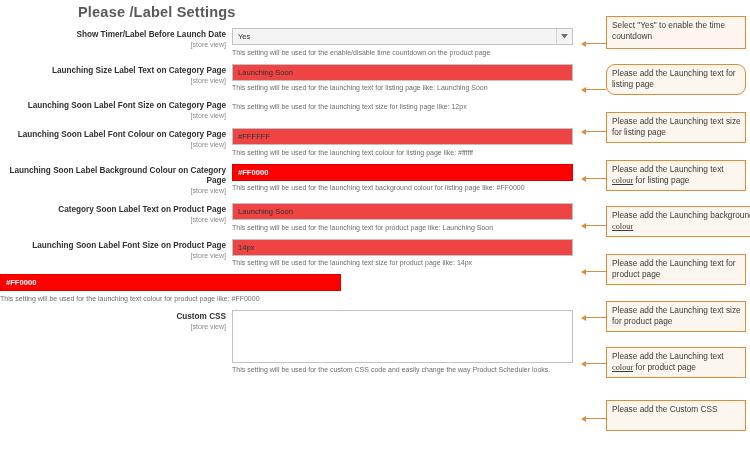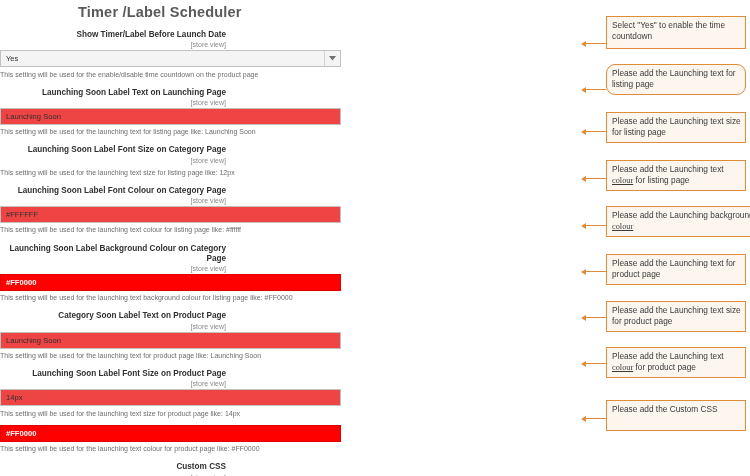--- a/index.html
+++ b/index.html
@@ -27,21 +27,20 @@
   .form {
     position: absolute;
     left: 0;
     top: 28px;
     width: 750px;
   }
   .row {
     position: relative;
     display: flex;
     align-items: flex-start;
-    flex-direction: column;
   }
   .label-col {
     width: 232px;
     text-align: right;
     padding-right: 6px;
     box-sizing: border-box;
     padding-top: 2px;
   }
   .label-text {
     font-size: 8.2px;
@@ -152,21 +151,21 @@
     width: 0;
     height: 0;
     border-top: 3px solid transparent;
     border-bottom: 3px solid transparent;
     border-right: 5px solid #E08A3C;
   }
 </style>
 </head>
 <body>
 
-<div class="page-title">Timer /Label Scheduler</div>
+<div class="page-title">Please /Label Settings</div>
 
 <div class="form">
 
   <div class="row">
     <div class="label-col">
       <span class="label-text">Show Timer/Label Before Launch Date</span>
       <span class="scope-text">[store view]</span>
     </div>
     <div class="field-col">
       <div class="select-wrap">
@@ -178,21 +177,21 @@
         </span>
       </div>
       <span class="hint">This setting will be used for the enable/disable time countdown on the product page</span>
     </div>
   </div>
 
   <div class="spacer"></div>
 
   <div class="row">
     <div class="label-col">
-      <span class="label-text">Launching Soon Label Text on Launching Page</span>
+      <span class="label-text">Launching Size Label Text on Category Page</span>
       <span class="scope-text">[store view]</span>
     </div>
     <div class="field-col">
       <input class="input" value="Launching Soon" style="">
       <span class="hint">This setting will be used for the launching text for listing page like: Launching Soon</span>
     </div>
   </div>
 
   <div class="spacer"></div>
 

